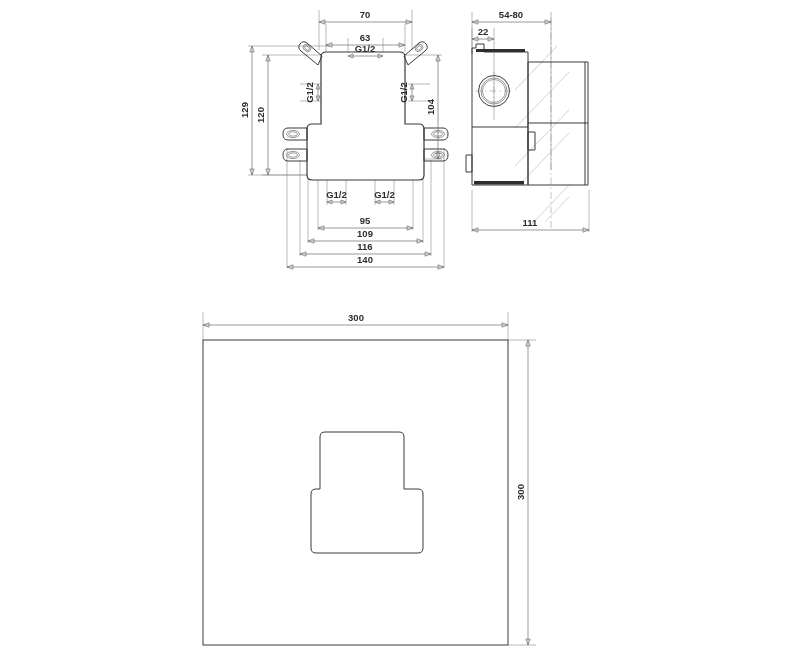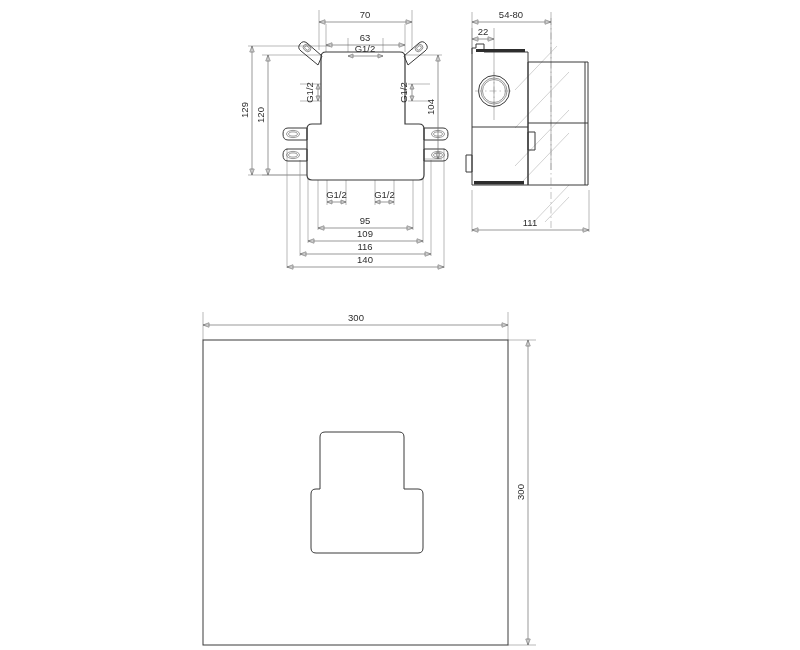--- a/index.html
+++ b/index.html
@@ -1,17 +1,17 @@
 <!DOCTYPE html>
 <html><head>
 <meta charset="utf-8">
 <style>
   html,body{margin:0;padding:0;background:#ffffff;}
   body{width:800px;height:650px;font-family:"Liberation Sans",sans-serif;overflow:hidden;}
-  #sheet{position:relative;width:800px;height:650px;background:#fff;}
+  #sheet{position:relative;width:800px;height:650px;background:#fff;font-weight:bold;}
   svg{display:block;}
   .ln{stroke:#3a3a3a;stroke-width:1;fill:none;}
   .ln-thin{stroke:#6e6e6e;stroke-width:0.7;fill:none;}
   .ln-ext{stroke:#8a8a8a;stroke-width:0.6;fill:none;}
   .ln-hatch{stroke:#b4b4b4;stroke-width:0.6;fill:none;}
   .ln-center{stroke:#9a9a9a;stroke-width:0.6;fill:none;stroke-dasharray:7 3 1.5 3;}
   .body-fill{fill:#ffffff;stroke:#3a3a3a;stroke-width:1.2;}
   .dimtxt{font-family:"Liberation Sans",sans-serif;font-size:9.5px;fill:#2d2d2d;}
 </style>
 </head>

